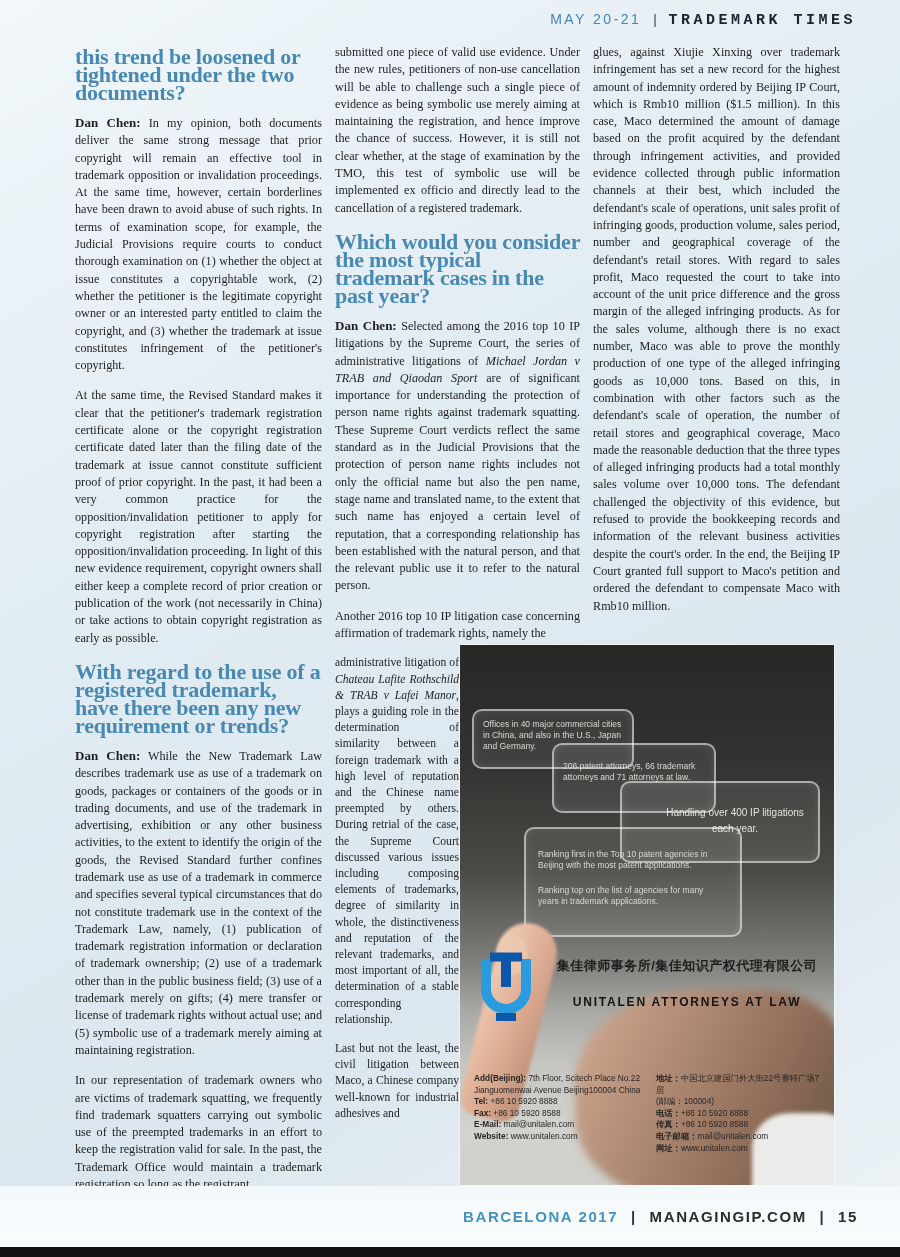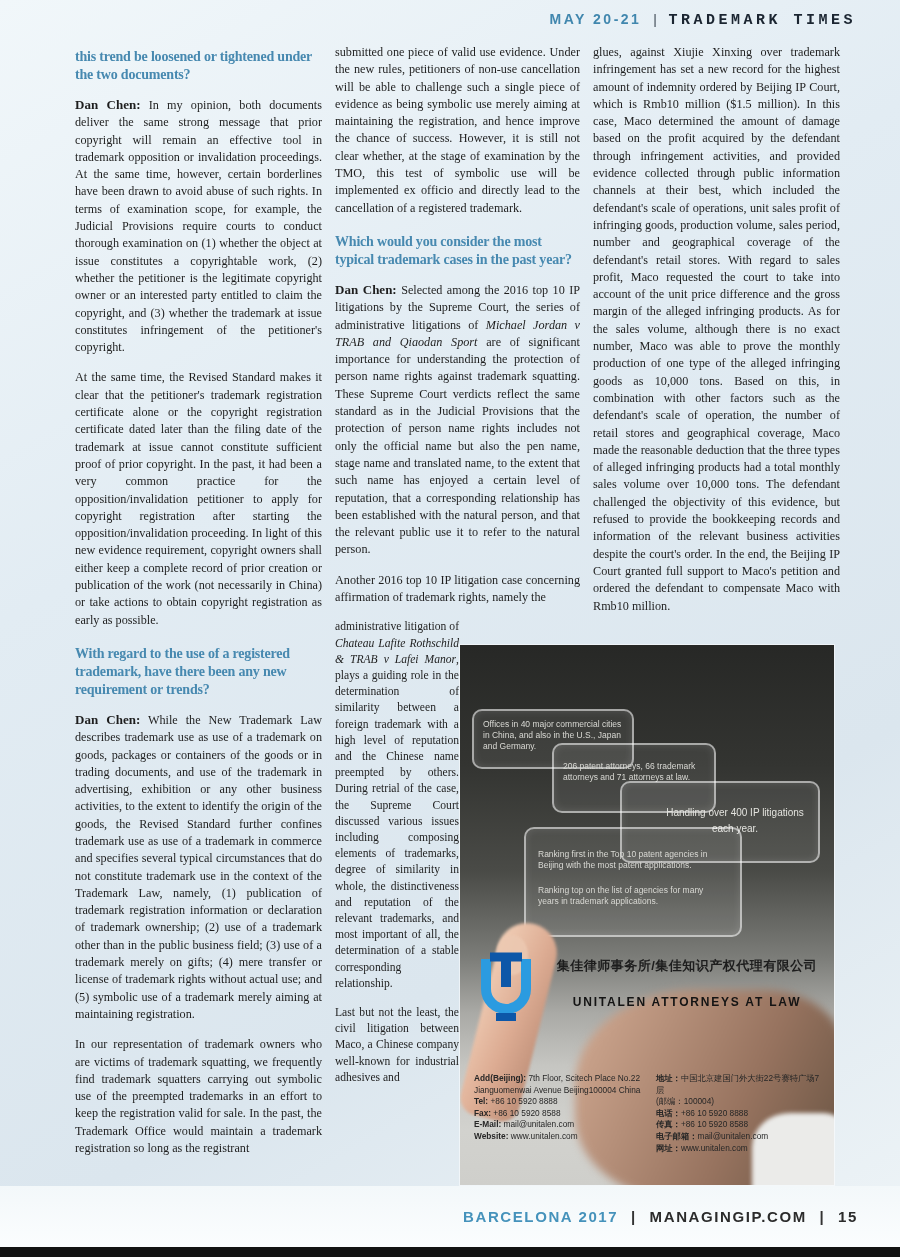--- a/index.html
+++ b/index.html
@@ -3,31 +3,31 @@
 <meta charset="utf-8">
 <style>
   html,body{margin:0;padding:0;}
   .page{
     position:relative;width:900px;height:1257px;overflow:hidden;
     background:linear-gradient(150deg,#f1f7fa 0%,#e2ecf3 35%,#dbe6ee 70%,#eef4f7 100%);
     font-family:"Liberation Serif",serif;color:#1e1e1e;
   }
   
   .header{position:absolute;top:10px;right:44px;text-align:right;white-space:nowrap;}
-  .header .date{font-family:"Liberation Sans",sans-serif;font-weight:bold;font-size:14px;
+  .header .date{font-family:"Liberation Sans",sans-serif;font-weight:normal;font-size:14px;
     letter-spacing:2.5px;color:#4187ae;margin-left:28px;}
   .header .sep{color:#25303c;font-size:14px;margin:0 8px;font-weight:bold;}
   .header .mag{font-family:Liberation Mono, monospace;font-weight:bold;font-size:15px;
     letter-spacing:3.5px;color:#1b2531;}
   
   .col{position:absolute;text-align:justify;font-size:12.2px;line-height:17.3px;}
   .col1{left:75px;top:48px;width:247px;}
   .col2{left:335px;top:44px;width:245px;}
   .col3{left:593px;top:44px;width:247px;}
-  h2.q{font-size:14px;line-height:18px;color:#4789b0;font-weight:bold;
+  h2.q{font-size:22px;line-height:18px;color:#4789b0;font-weight:bold;
     text-align:left;margin:16px 0 12px 0;letter-spacing:-0.2px;}
   h2.q:first-child{margin-top:0;}
   p{margin:0 0 13px 0;}
   .speaker{font-weight:bold;font-size:13px;}
   .case{font-style:italic;}
   .narrow{width:124px;font-size:11.6px;line-height:16.2px;text-align:justify;}
   
   .ad{position:absolute;left:460px;top:645px;width:374px;height:540px;overflow:hidden;
     background:linear-gradient(180deg,#272826 0%,#333431 22%,#4a4b47 42%,#7c7d79 58%,
       #a9a9a5 68%,#c6c6c2 78%,#d2d2ce 90%,#cfcfcb 100%);

